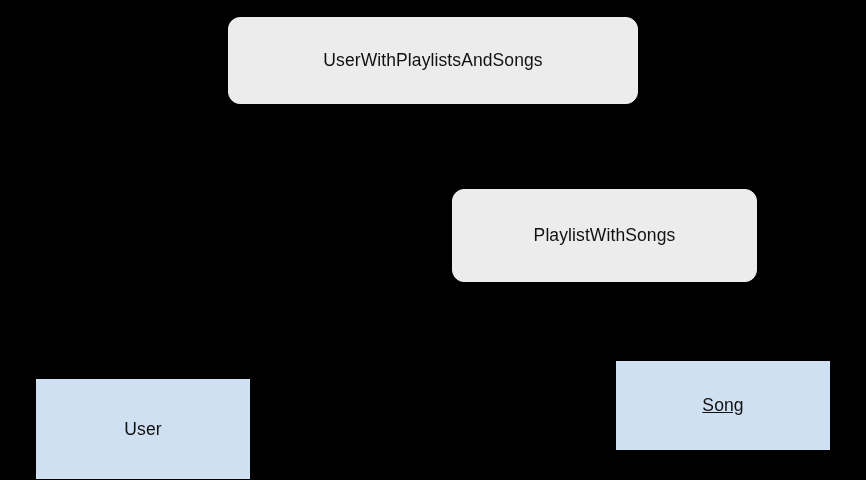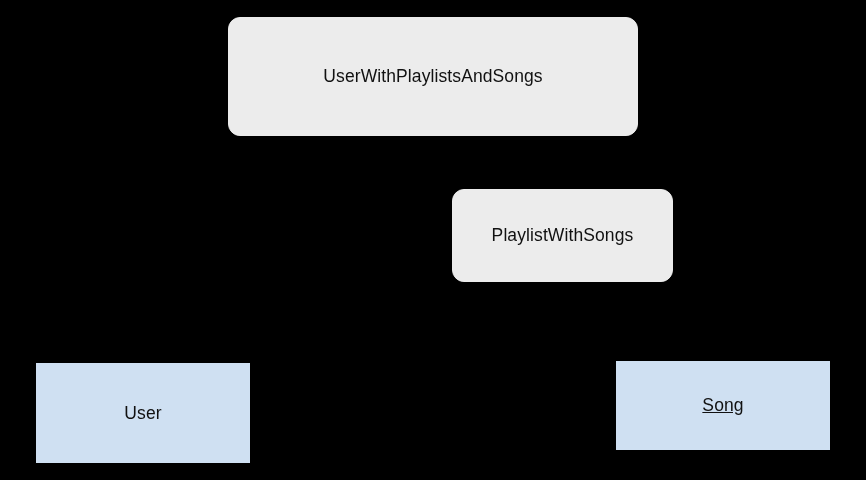--- a/index.html
+++ b/index.html
@@ -65,29 +65,29 @@
 
   <svg class="edge-layer" width="866" height="480" viewBox="0 0 866 480" aria-hidden="true">
     <g stroke="#000000" stroke-width="1" fill="none">
       <path d="M 433 110 L 433 335 L 143 335 L 143 361"></path>
       <path d="M 433 110 L 433 155 L 580 155 L 580 189"></path>
       <path d="M 580 282 L 580 335 L 433 335 L 433 361"></path>
       <path d="M 580 282 L 580 335 L 723 335 L 723 361"></path>
     </g>
   </svg>
 
-  <div class="node node--wrapper" style="left:228px; top:17px; width:410px; height:119px;">
+  <div class="node node--wrapper" style="left:228px; top:17px; width:410px; height:87px;">
     <span>UserWithPlaylistsAndSongs</span>
   </div>
 
-  <div class="node node--wrapper" style="left:452px; top:189px; width:221px; height:93px;">
+  <div class="node node--wrapper" style="left:452px; top:189px; width:305px; height:93px;">
     <span>PlaylistWithSongs</span>
   </div>
 
-  <div class="node node--entity" style="left:36px; top:363px; width:214px; height:100px;">
+  <div class="node node--entity" style="left:36px; top:379px; width:214px; height:100px;">
     <span>User</span>
   </div>
 
 
   <div class="node node--entity" style="left:616px; top:361px; width:214px; height:89px;text-decoration:underline;">
     <span>Song</span>
   </div>
 
 </div>
 

